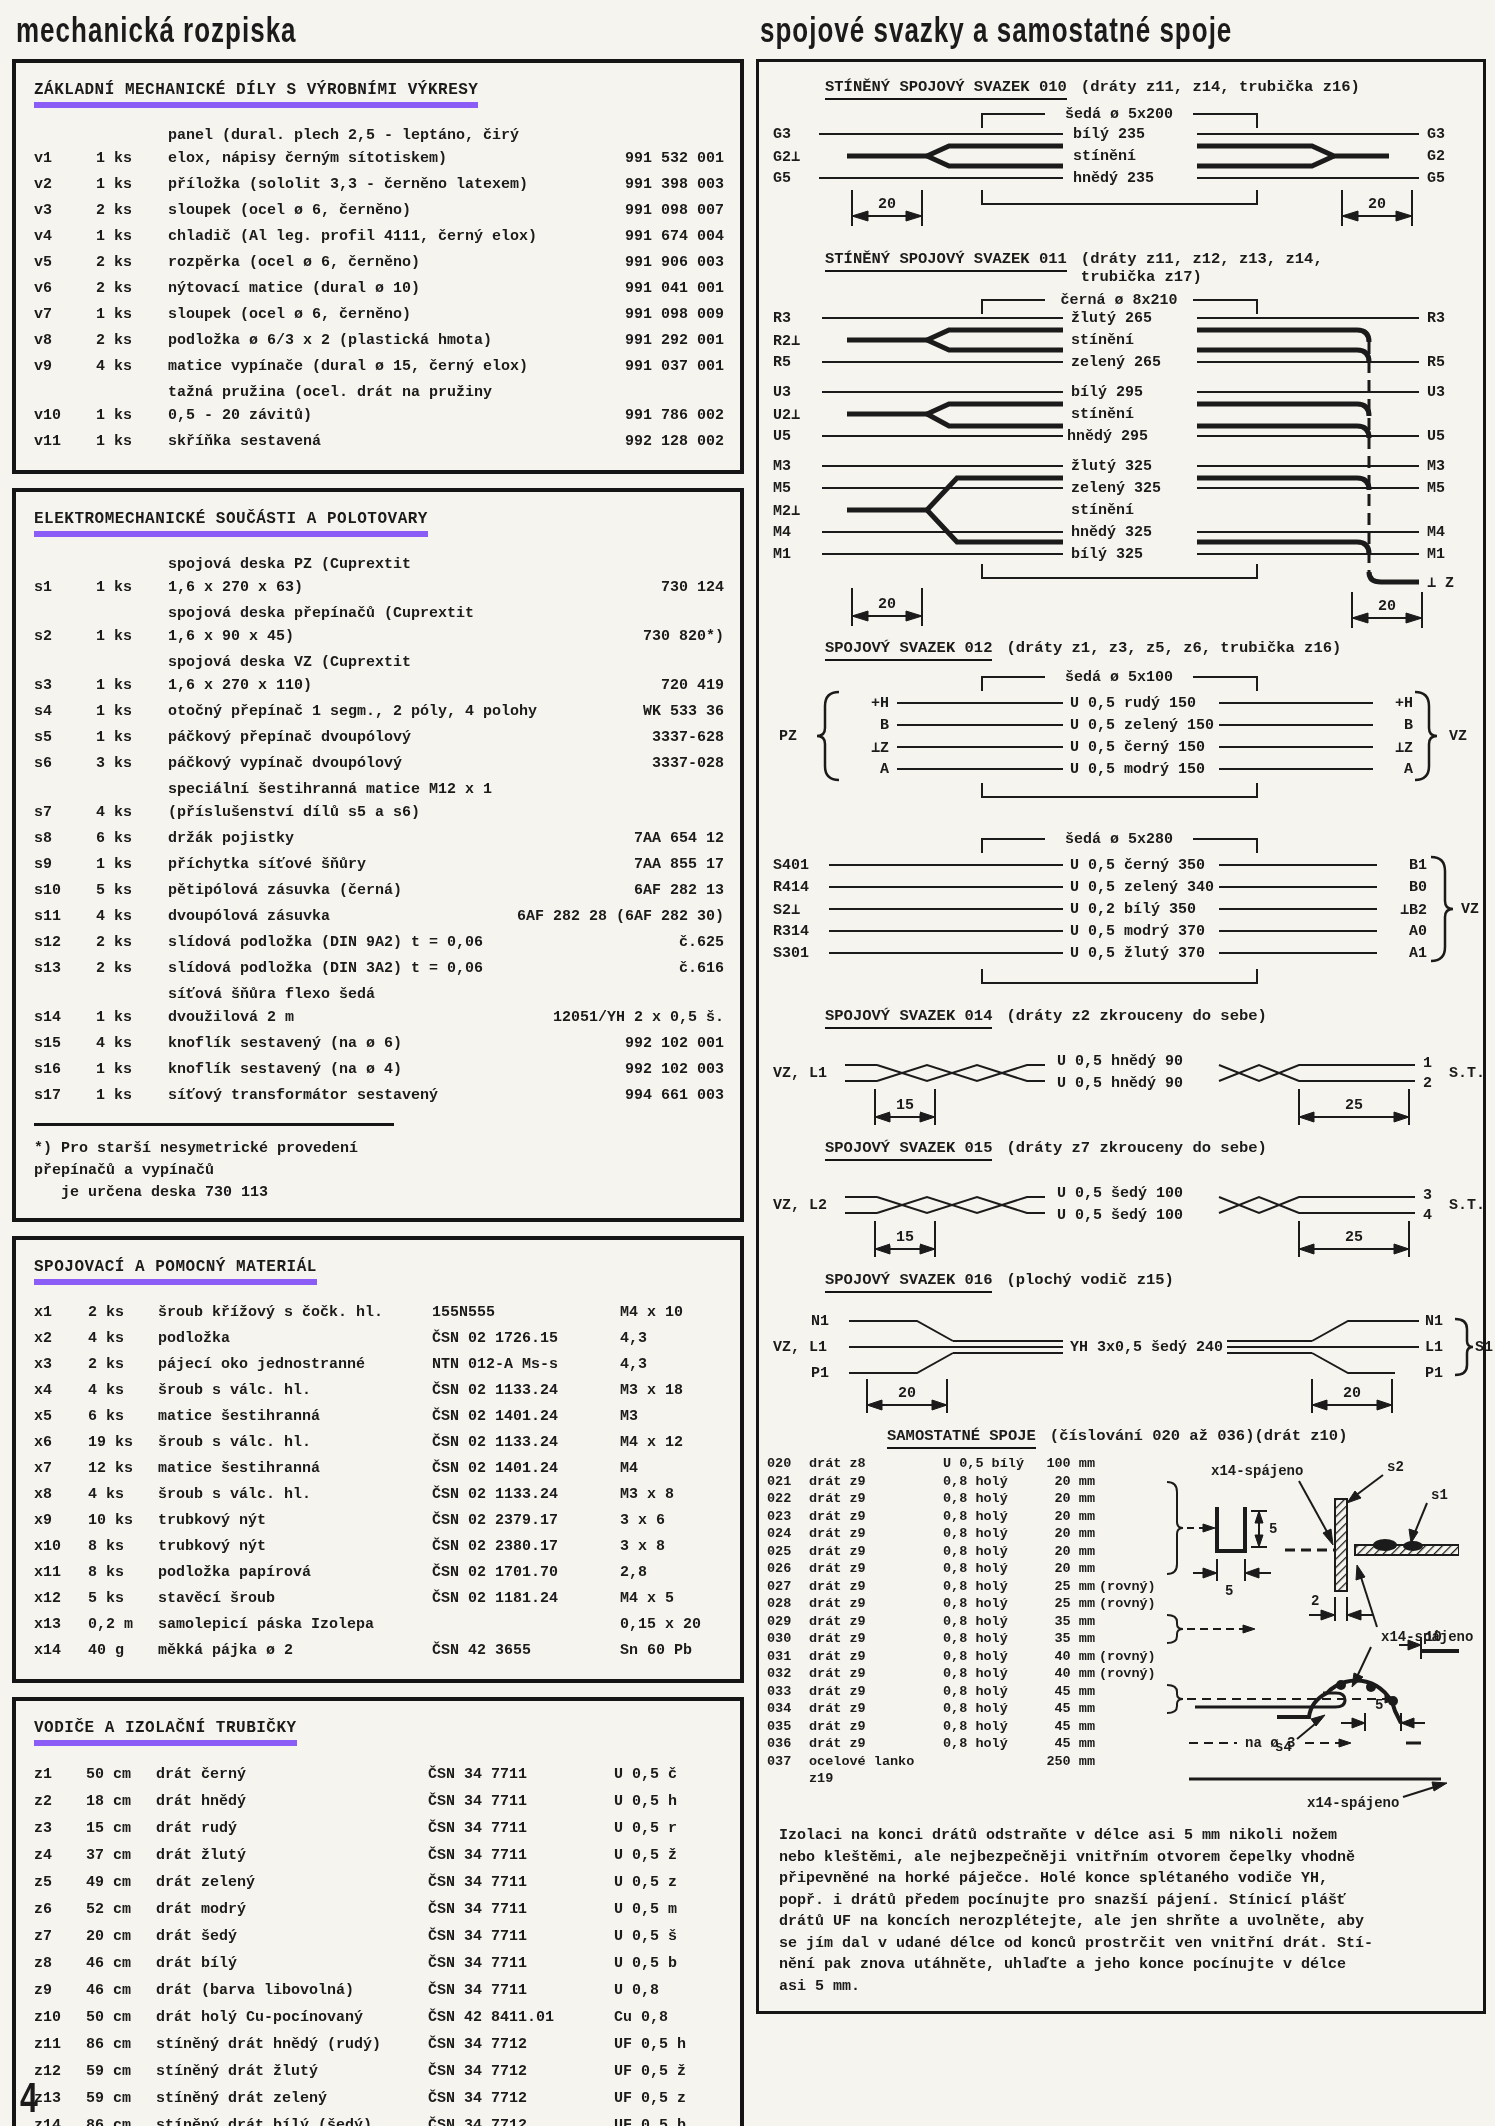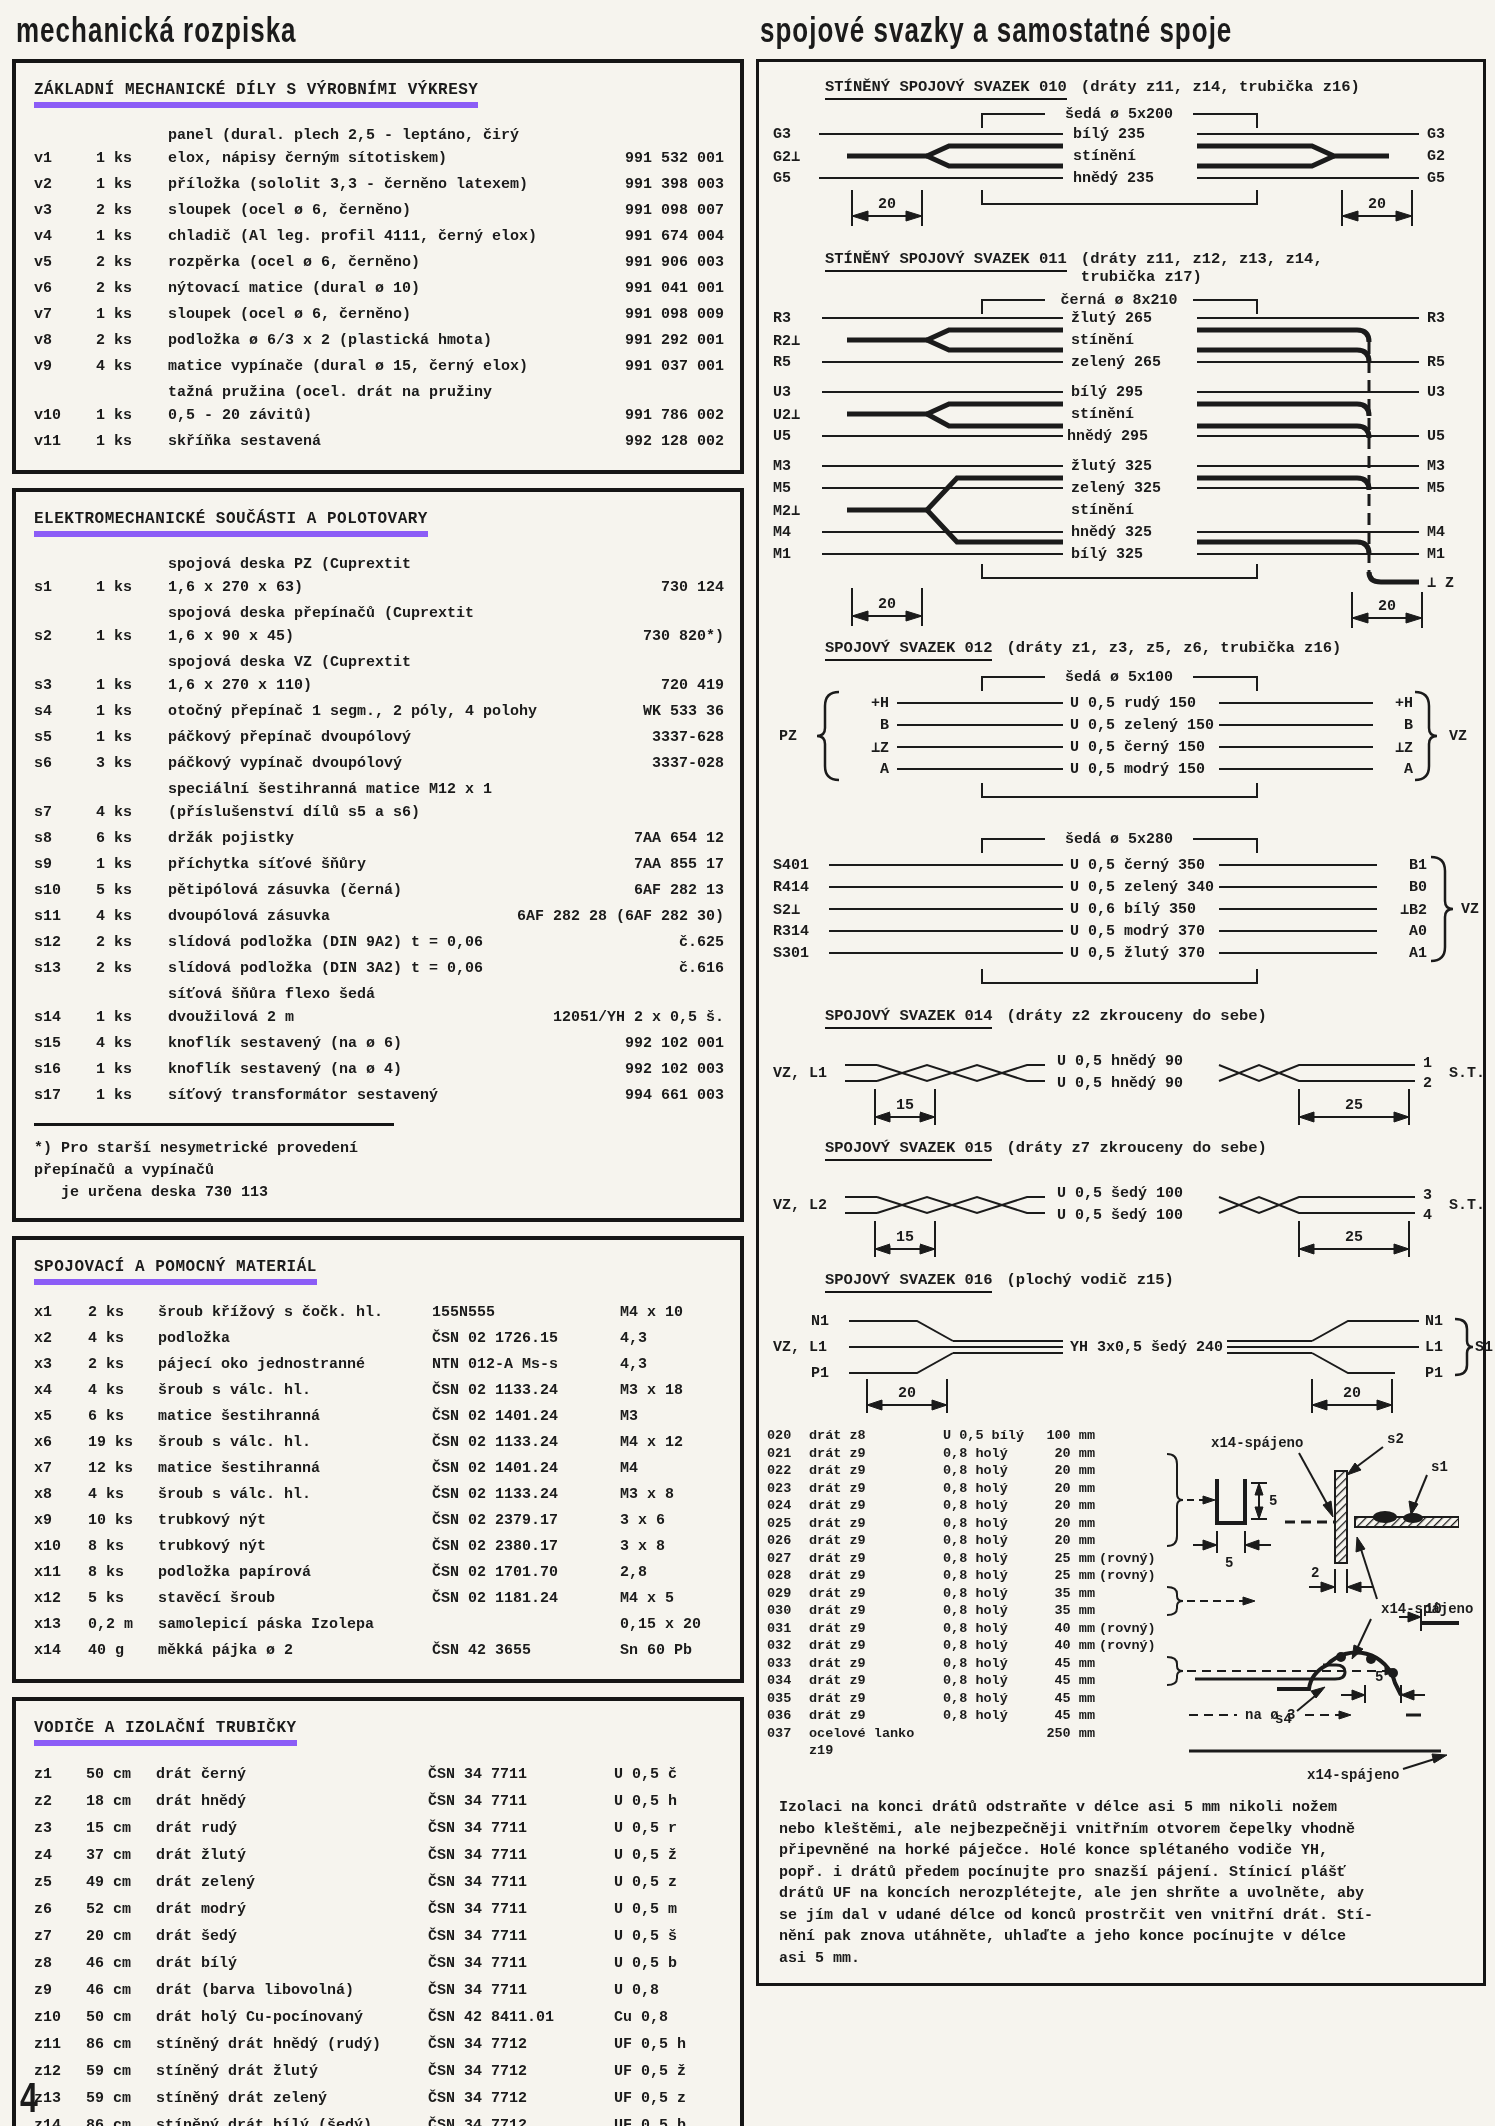--- a/index.html
+++ b/index.html
@@ -723,21 +723,21 @@
           <path d="M664,28 Q678,28 678,42 L678,72 Q678,80 686,80 Q678,80 678,88 L678,118 Q678,132 664,132" fill="none" stroke-width="2.5"></path>
         </svg>
         <span class="lblc" style="left:352px;top:10px;">šedá ø 5x280</span>
         <span class="lbl" style="left:6px;top:36px;">S401</span>
         <span class="lbl" style="left:6px;top:58px;">R414</span>
         <span class="lbl" style="left:6px;top:80px;">S2⊥</span>
         <span class="lbl" style="left:6px;top:102px;">R314</span>
         <span class="lbl" style="left:6px;top:124px;">S301</span>
         <span class="lbl" style="left:303px;top:36px;">U 0,5 černý 350</span>
         <span class="lbl" style="left:303px;top:58px;">U 0,5 zelený 340</span>
-        <span class="lbl" style="left:303px;top:80px;">U 0,6 bílý 350</span>
+        <span class="lbl" style="left:303px;top:80px;">U 0,2 bílý 350</span>
         <span class="lbl" style="left:303px;top:102px;">U 0,5 modrý 370</span>
         <span class="lbl" style="left:303px;top:124px;">U 0,5 žlutý 370</span>
         <span class="lbl ra" style="left:616px;top:36px;width:44px;">B1</span>
         <span class="lbl ra" style="left:616px;top:58px;width:44px;">B0</span>
         <span class="lbl ra" style="left:616px;top:80px;width:44px;">⊥B2</span>
         <span class="lbl ra" style="left:616px;top:102px;width:44px;">A0</span>
         <span class="lbl ra" style="left:616px;top:124px;width:44px;">A1</span>
         <span class="lbl" style="left:694px;top:80px;">VZ</span>
       </div>
     </div>
@@ -848,20 +848,24 @@
         <span class="lbl" style="left:658px;top:26px;">N1</span>
         <span class="lbl" style="left:658px;top:52px;">L1</span>
         <span class="lbl" style="left:658px;top:78px;">P1</span>
         <span class="lbl" style="left:708px;top:52px;">S1</span>
         <span class="lblc" style="left:140px;top:98px;">20</span>
         <span class="lblc" style="left:585px;top:98px;">20</span>
       </div>
     </div>
 
     <div class="diag">
+      <div class="dt" style="margin-left:120px;">
+          <span class="dtitle">SAMOSTATNÉ SPOJE</span>
+          <span class="dnote">(číslování 020 až 036)(drát z10)</span>
+        </div>
       <div class="sep-content">
         <div class="sep-list">
 
             <div class="srow">
               <span>020</span>
               <span>drát z8</span>
               <span>U 0,5 bílý</span>
               <span class="s-len">100 mm</span>
               <span></span>
             </div>

